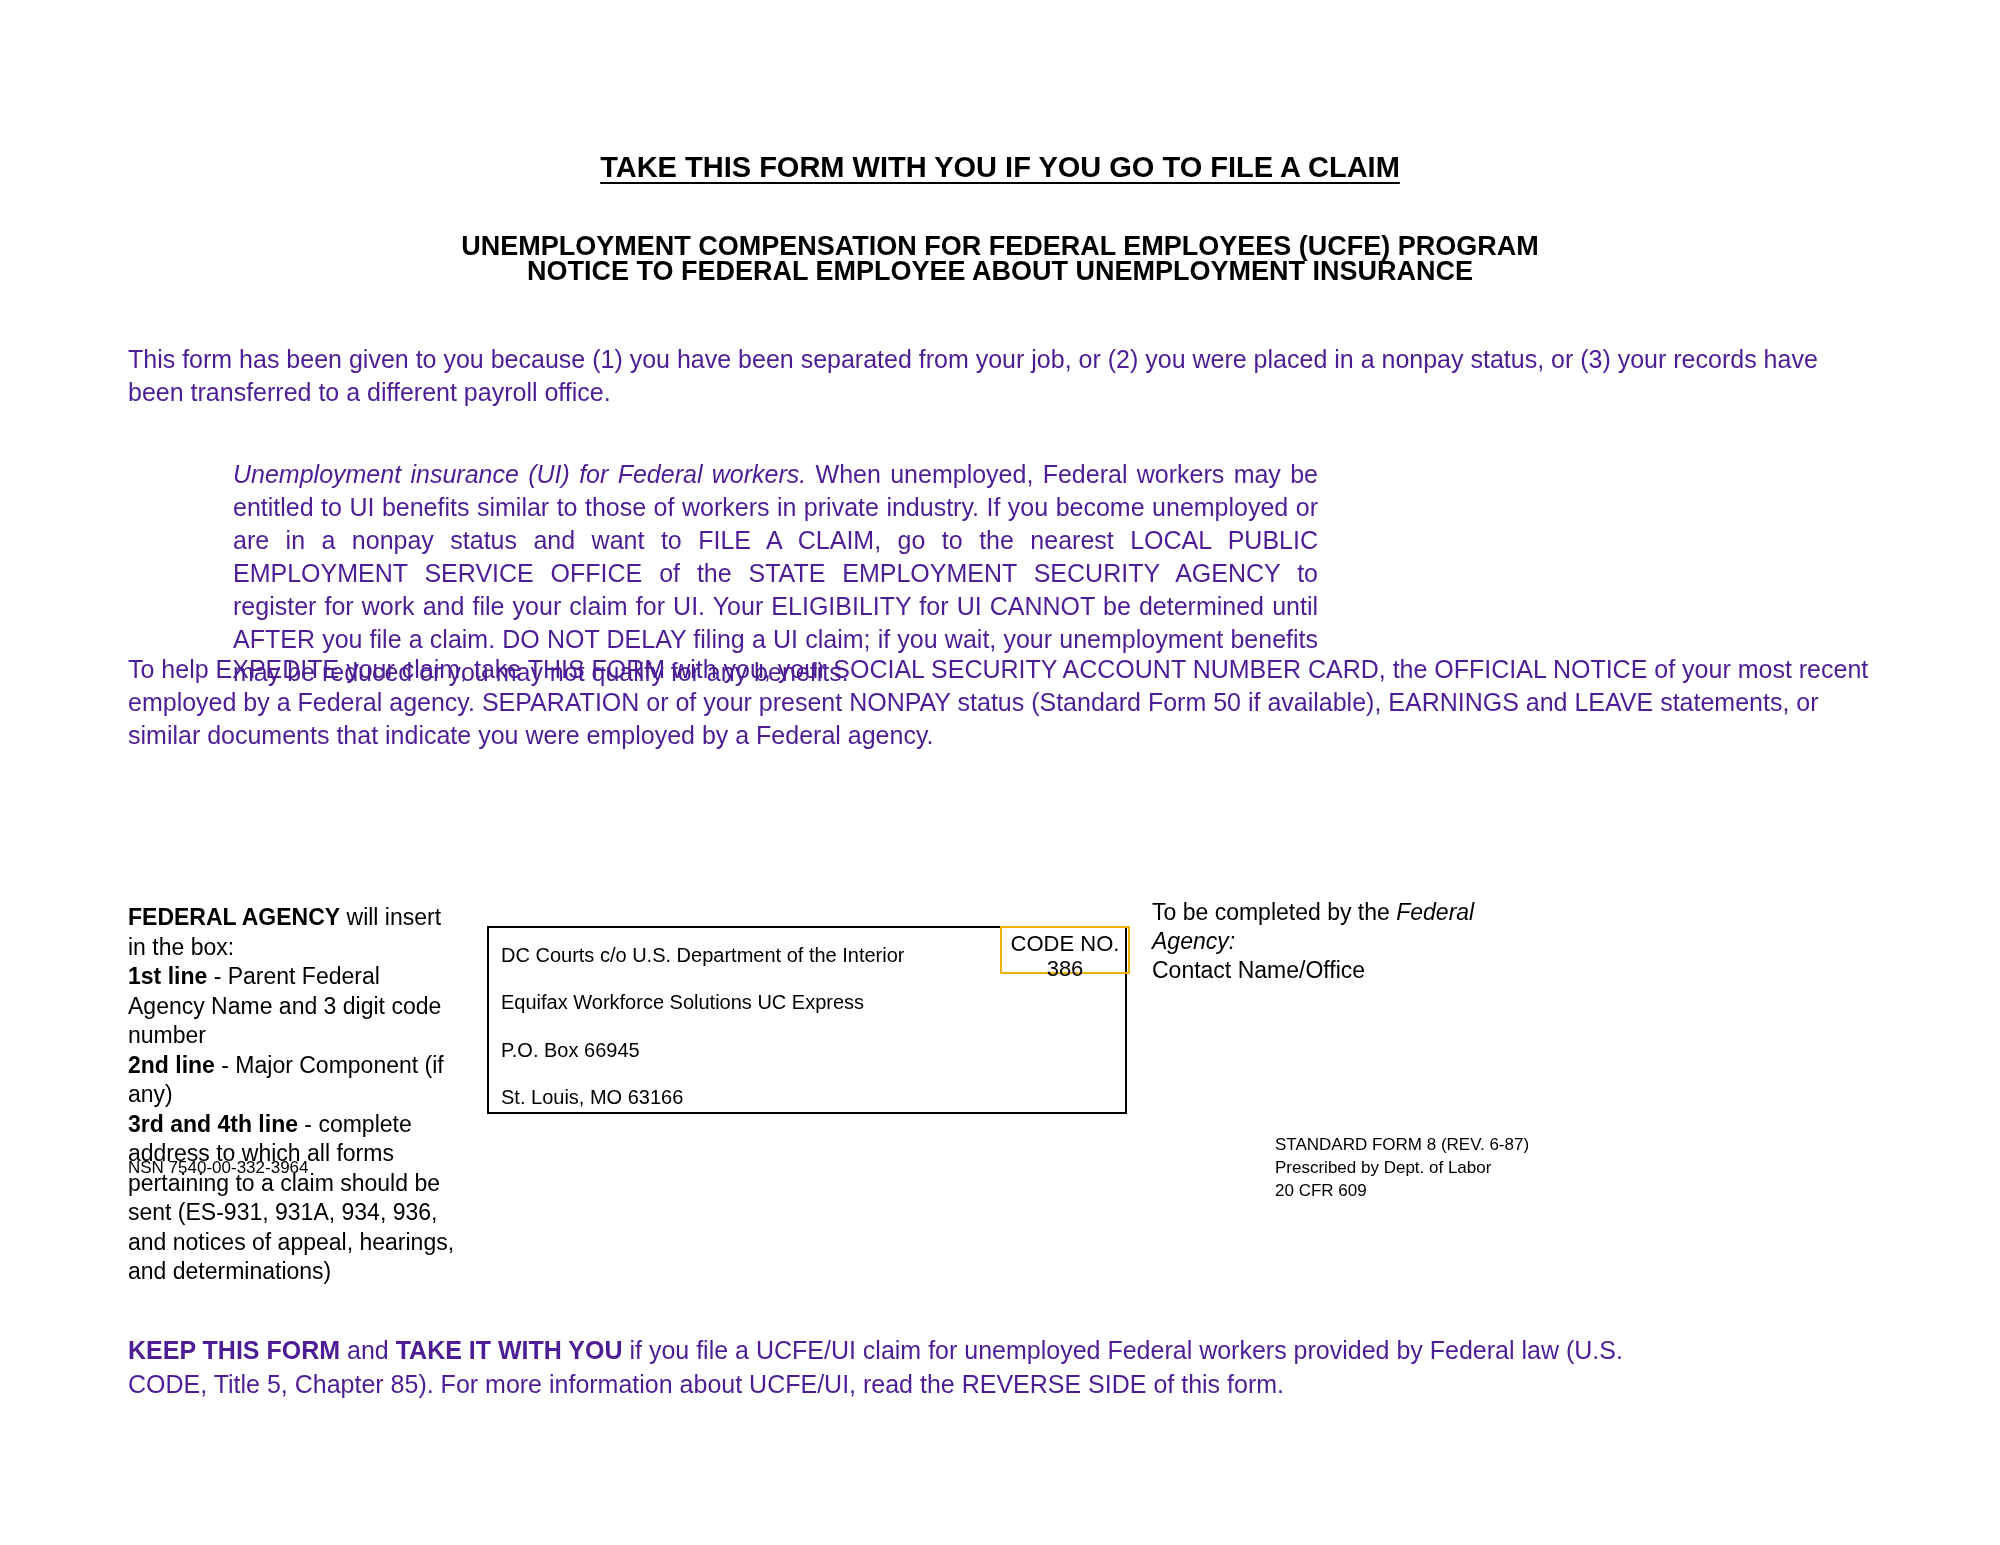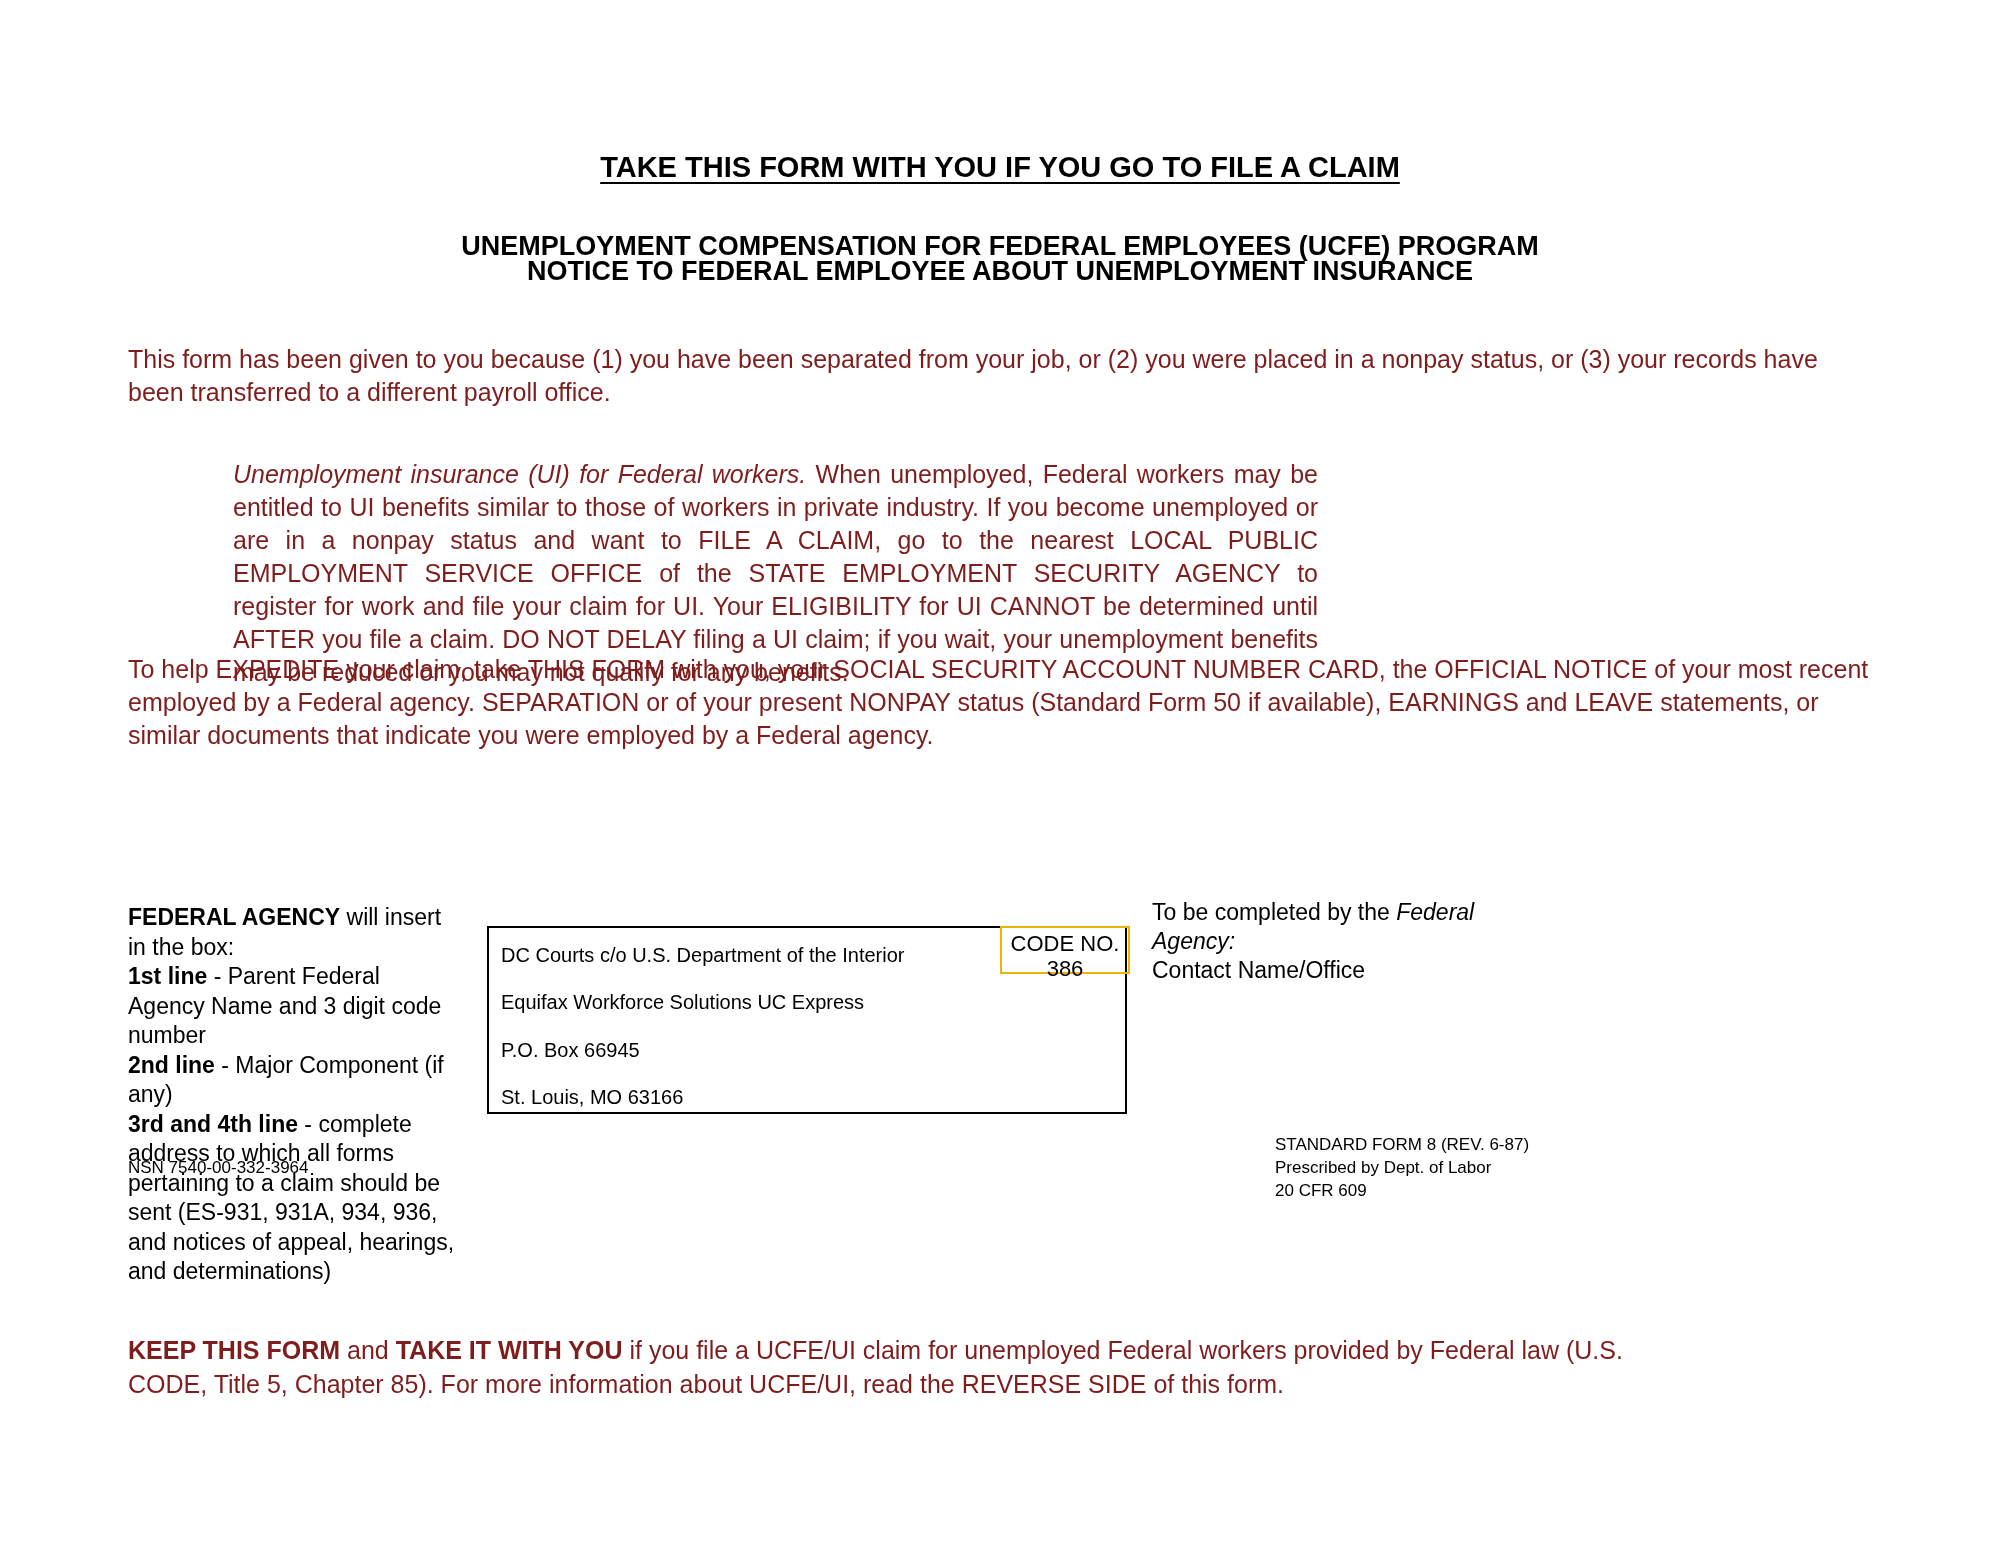--- a/index.html
+++ b/index.html
@@ -52,21 +52,21 @@
     font-size: 27px;
   }
 
   
   .para {
     position: absolute;
     font-family: "Liberation Sans", sans-serif;
     font-stretch: condensed;
     font-size: 25px;
     line-height: 33px;
-    color: #7f1d1d;
+    color: #4c1d95;
   }
   #intro-paragraph {
     left: 128px;
     top: 335px;
     width: 1745px;
   }
   #ui-block {
     left: 233px;
     top: 450px;
     width: 1085px;

